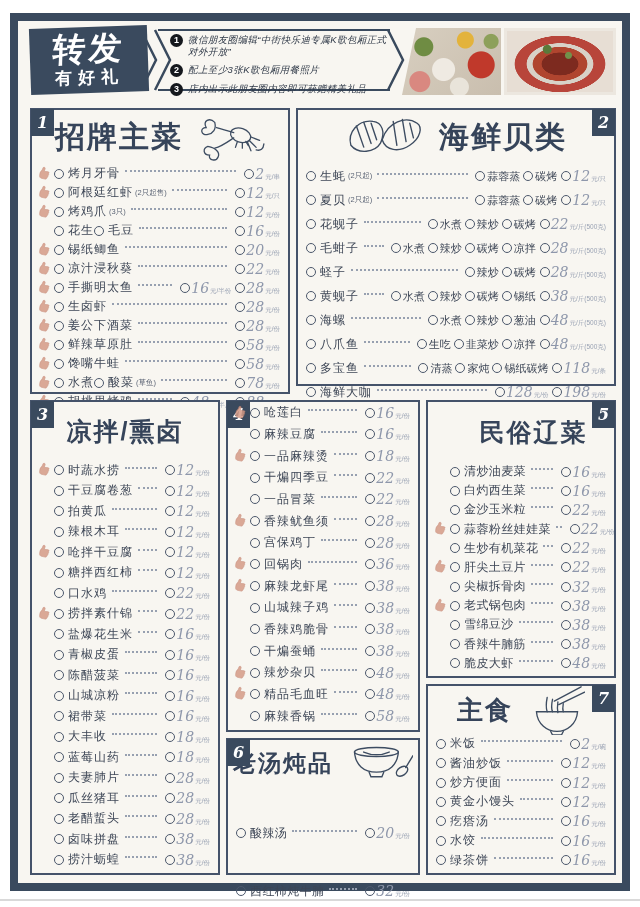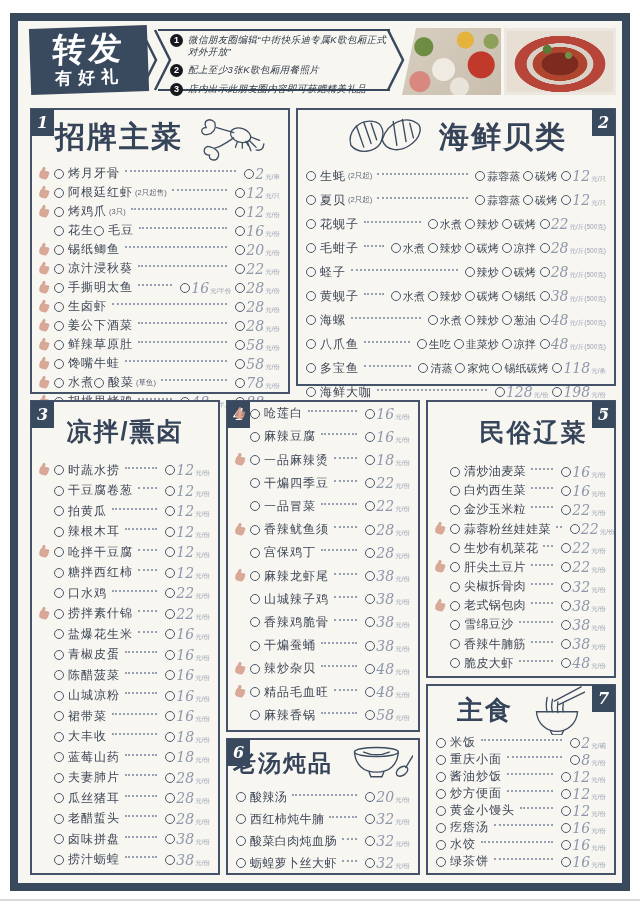--- a/index.html
+++ b/index.html
@@ -69,21 +69,21 @@
   .sec-title { font-weight:bold; color:#36445a; letter-spacing:2px; }
   #sec-1 .sec-title, #sec-2 .sec-title { font-size:30px; }
   #sec-3 .sec-title, #sec-4 .sec-title, #sec-5 .sec-title { font-size:25px; }
   #sec-6 .sec-title { font-size:23px; } #sec-7 .sec-title { font-size:26px; }
   .sec-icon { display:inline-flex; }
 
   .sec-body { flex:1; padding:0 8px 3px 8px; display:flex; flex-direction:column; justify-content:space-around; }
   .row { display:flex; align-items:center; position:relative; }
   #sec-1 .row { height:19px; } #sec-2 .row { height:24px; }
   #sec-3 .row { height:20px; } #sec-4 .row { height:18px; }
-  #sec-5 .row { height:19px; } #sec-6 .row { height:22px; }
+  #sec-5 .row { height:19px; } #sec-6 .row { height:22px;margin-top:36px; }
   #sec-7 .row { height:17px; }
   .row.gut { padding-left:14px; }
   .thumb { position:absolute; left:-2px; top:50%; transform:translateY(-55%); display:inline-flex; }
 
   .circle { flex:0 0 auto; width:10px; height:10px; border:1.4px solid #4c586c; border-radius:50%;
     display:inline-block; background:transparent; }
   .nm { font-size:12px; color:#3d4656; letter-spacing:1px; margin-left:4px; white-space:nowrap; }
   #sec-5 .nm, #sec-6 .nm { letter-spacing:0.4px; }
   .note { font-size:7.5px; color:#5a6374; margin-left:2px; white-space:nowrap; }
   .dots { flex:1 1 8px; min-width:6px; border-bottom:2px dotted #97a0b0; margin:0 4px 5px 5px; }
@@ -903,20 +903,35 @@
               <span class="pr-unit">元/份</span>
             </span>
           </div>
           <div class="row gut">
             <span class="thumb">
               <svg width="12" height="14" viewBox="0 0 12 14">
                 <path d="M5.2,1.2 C6.6,0.4 7.6,1.6 7,3 L6.2,5 L10,5.4 C11.4,5.6 11.2,7.2 10.2,7.4 C11,8 10.6,9.4 9.6,9.5 C10.2,10.2 9.6,11.4 8.6,11.4 C8.9,12.2 8.2,13 7.2,12.8 L3.4,12 C2.2,11.7 1.4,10.6 1.6,9.3 L2,6.8 C2.2,5.6 3,4.6 4,4 Z" fill="#d59a86" opacity="0.85" stroke="#c28472" stroke-width="0.6"></path>
               </svg>
             </span>
             <span class="circle"></span>
+            <span class="nm">回锅肉</span>
+            <span class="dots"></span>
+            <span class="pr">
+              <span class="circle"></span>
+              <span class="pr-num">36</span>
+              <span class="pr-unit">元/份</span>
+            </span>
+          </div>
+          <div class="row gut">
+            <span class="thumb">
+              <svg width="12" height="14" viewBox="0 0 12 14">
+                <path d="M5.2,1.2 C6.6,0.4 7.6,1.6 7,3 L6.2,5 L10,5.4 C11.4,5.6 11.2,7.2 10.2,7.4 C11,8 10.6,9.4 9.6,9.5 C10.2,10.2 9.6,11.4 8.6,11.4 C8.9,12.2 8.2,13 7.2,12.8 L3.4,12 C2.2,11.7 1.4,10.6 1.6,9.3 L2,6.8 C2.2,5.6 3,4.6 4,4 Z" fill="#d59a86" opacity="0.85" stroke="#c28472" stroke-width="0.6"></path>
+              </svg>
+            </span>
+            <span class="circle"></span>
             <span class="nm">麻辣龙虾尾</span>
             <span class="dots"></span>
             <span class="pr">
               <span class="circle"></span>
               <span class="pr-num">38</span>
               <span class="pr-unit">元/份</span>
             </span>
           </div>
           <div class="row gut">
             <span class="circle"></span>
@@ -1201,30 +1216,20 @@
             <span class="nm">米饭</span>
             <span class="dots"></span>
             <span class="pr">
               <span class="circle"></span>
               <span class="pr-num">2</span>
               <span class="pr-unit">元/碗</span>
             </span>
           </div>
           <div class="row">
             <span class="circle"></span>
-            <span class="nm">重庆小面</span>
-            <span class="dots"></span>
-            <span class="pr">
-              <span class="circle"></span>
-              <span class="pr-num">8</span>
-              <span class="pr-unit">元/份</span>
-            </span>
-          </div>
-          <div class="row">
-            <span class="circle"></span>
             <span class="nm">酱油炒饭</span>
             <span class="dots"></span>
             <span class="pr">
               <span class="circle"></span>
               <span class="pr-num">12</span>
               <span class="pr-unit">元/份</span>
             </span>
           </div>
           <div class="row">
             <span class="circle"></span>

